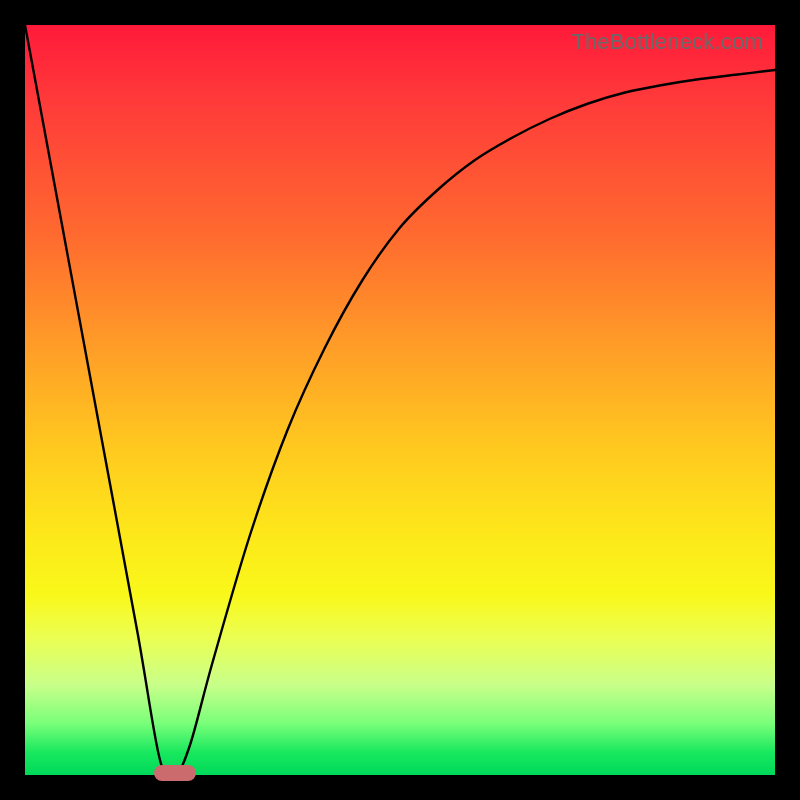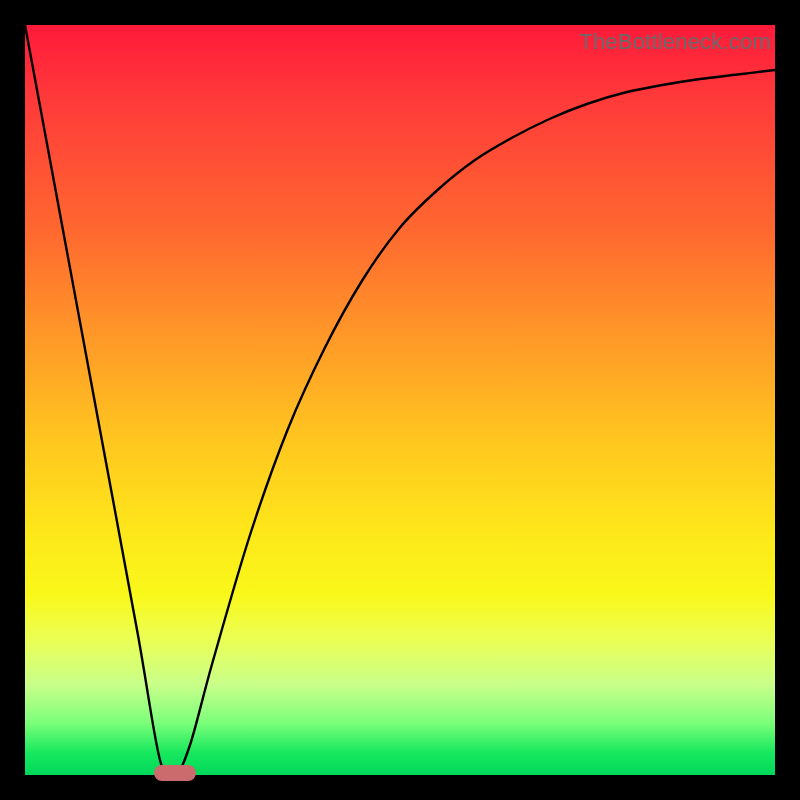--- a/index.html
+++ b/index.html
@@ -28,21 +28,21 @@
       #eaff55 82%,
       #c8ff8a 88%,
       #7cff7a 93%,
       #18e85e 97%,
       #00d85a 100%
     );
   }
   .watermark {
     position: absolute;
     top: 4px;
-    right: 4px;
+    right: 12px;
     color: #6a6a6a;
     font-size: 22px;
     font-weight: 500;
     letter-spacing: 0.2px;
     user-select: none;
   }
   svg.curve {
     position: absolute;
     left: 0;
     top: 0;

